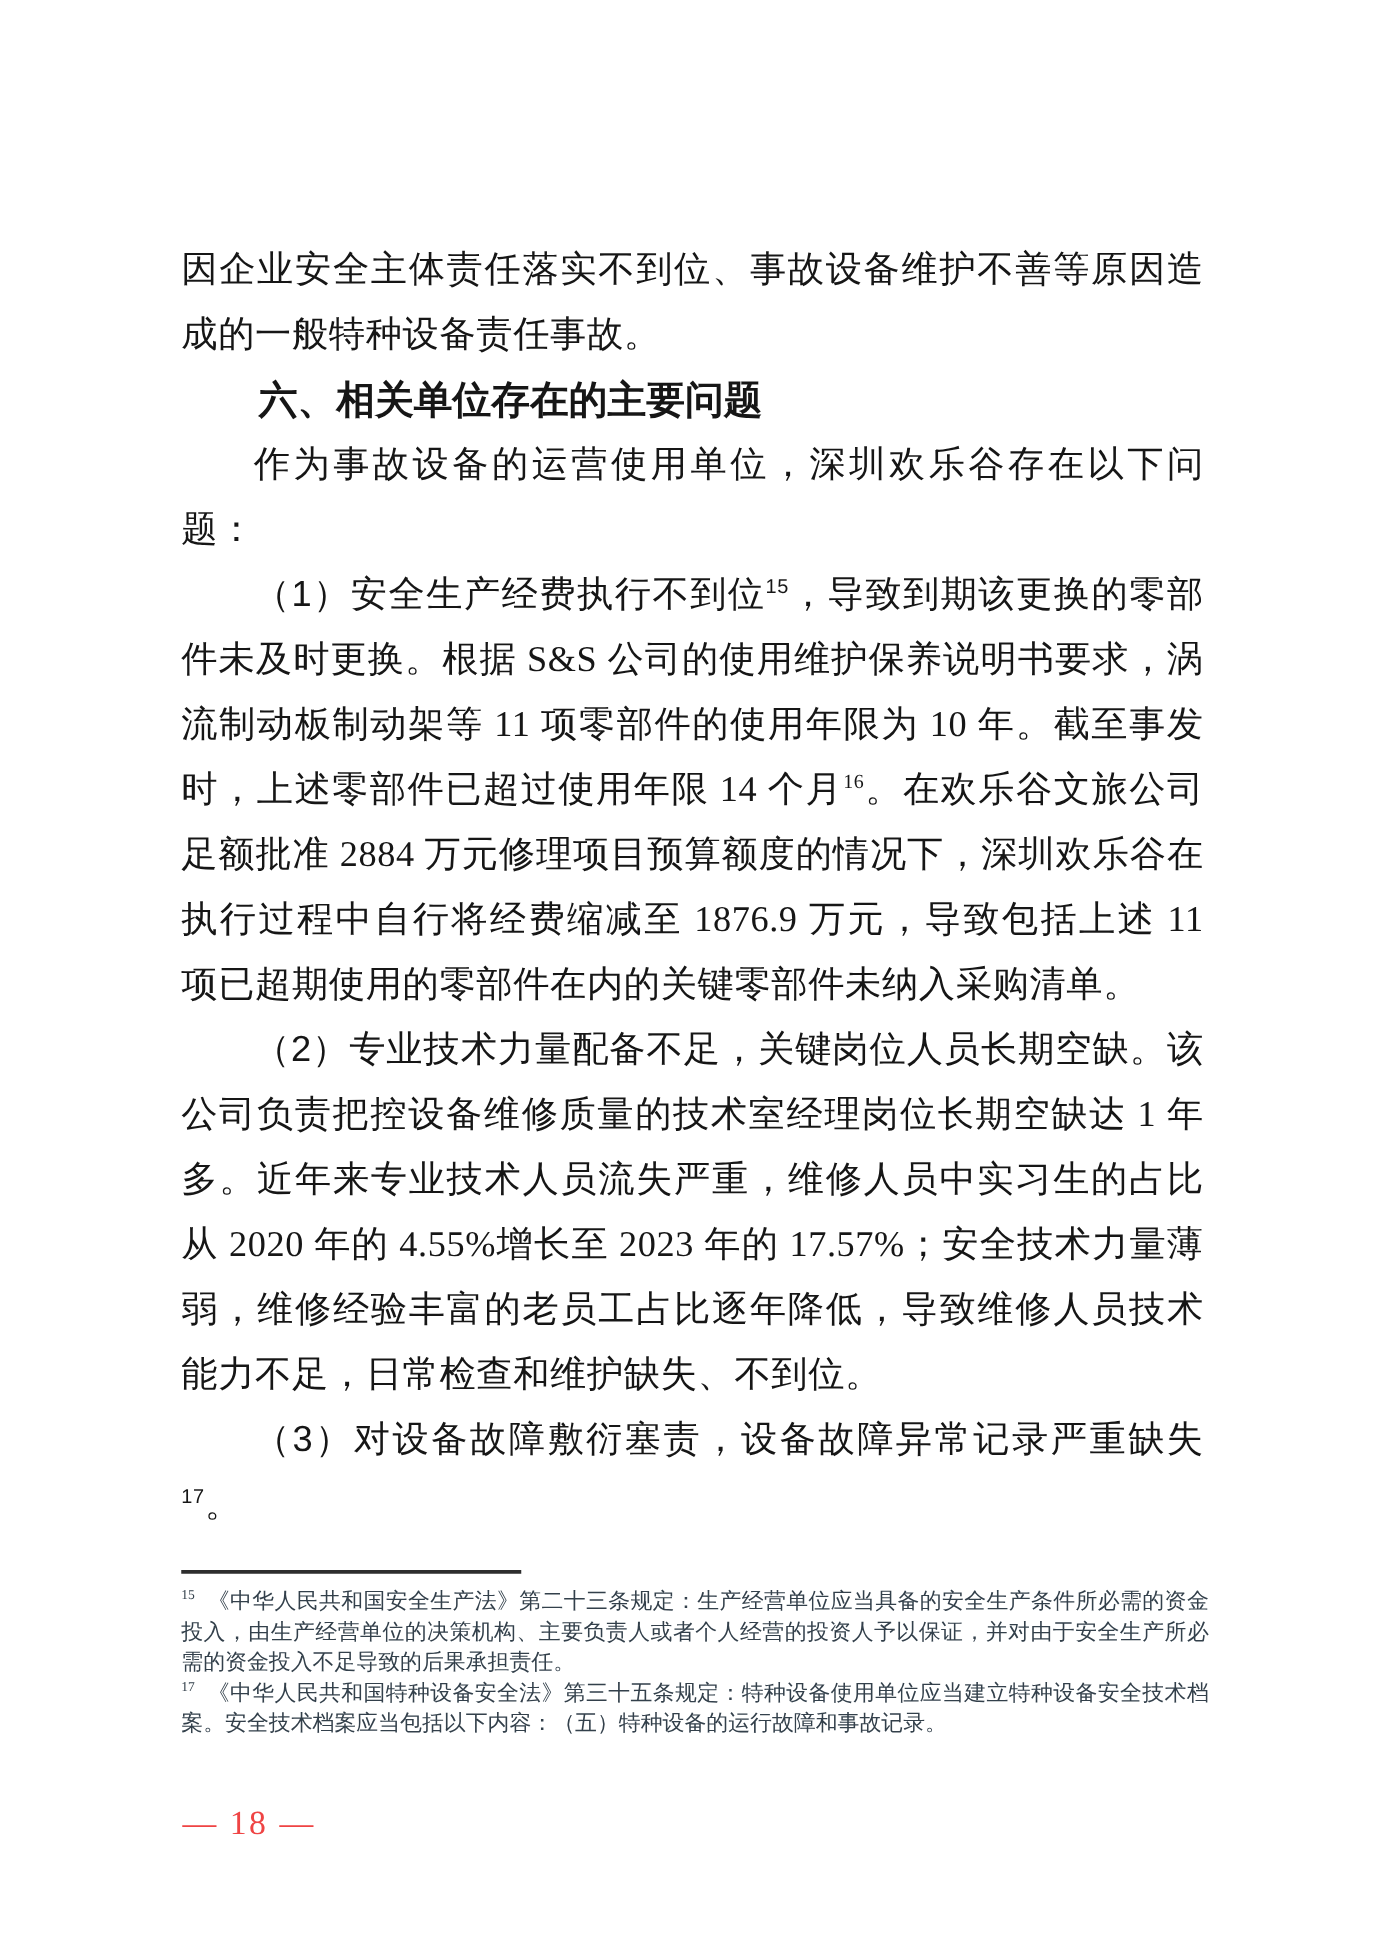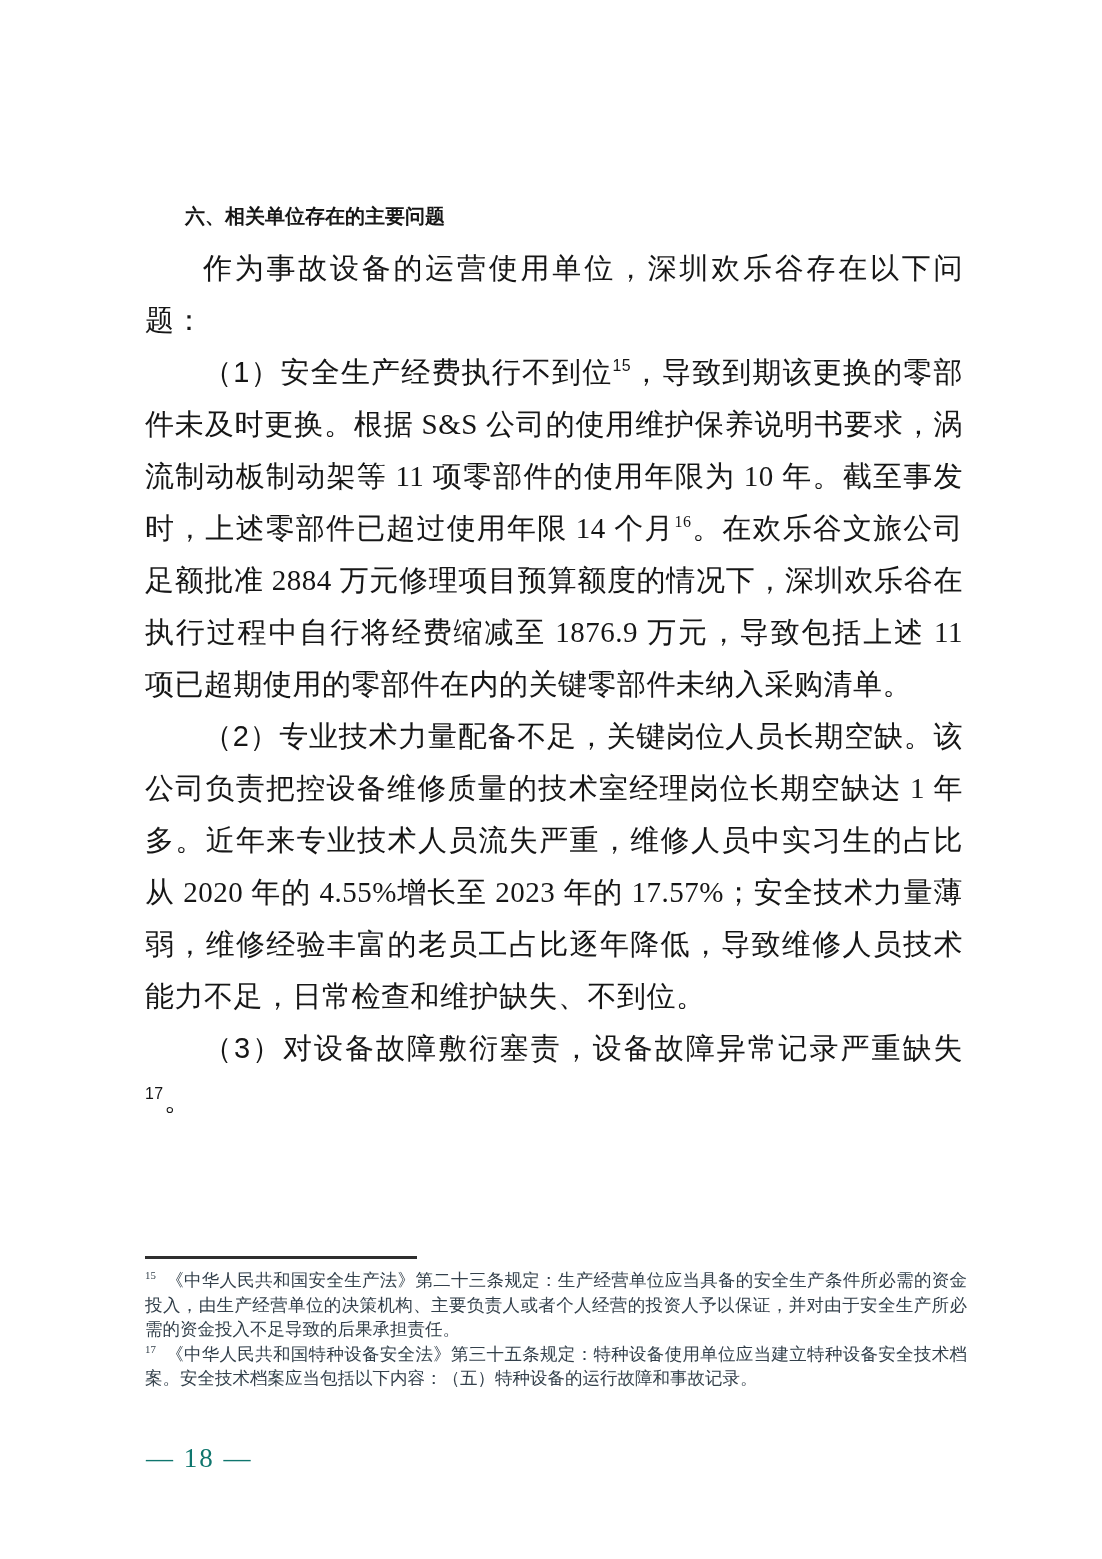--- a/index.html
+++ b/index.html
@@ -26,21 +26,21 @@
     text-indent: 2em;
     letter-spacing: 0.5px;
   }
   .no-indent { text-indent: 0; }
   .hei {
     font-family: "Liberation Sans", sans-serif;
     font-weight: 400;
   }
   .section-heading, .sub-heading, .item-heading {
     margin: 0;
-    font-size: 20px;
+    font-size: 31px;
     line-height: 52px;
     text-indent: 2em;
     font-weight: 700;
   }
   .section-heading { font-family: "Liberation Sans", sans-serif; }
   .sub-heading, .item-heading { font-family: "Liberation Sans", sans-serif; }
   sup {
     font-size: 0.55em;
     line-height: 0;
     vertical-align: super;
@@ -64,31 +64,32 @@
     text-align: justify;
     color: #33404b;
   }
   .footnote sup { font-size: 0.62em; padding-right: 10px; }
   .page-number {
     position: absolute;
     left: 146px;
     top: 1438px;
     font-size: 27px;
     line-height: 40px;
-    color: #0f766e;
+    color: #ef4444;
     letter-spacing: 2px;
   }
 </style>
 </head>
 <body>
 
 <div class="page">
 
   <div class="content">
 
+    <p class="body-text no-indent">因企业安全主体责任落实不到位、事故设备维护不善等原因造成的一般特种设备责任事故。</p>
 
     <h2 class="section-heading">六、相关单位存在的主要问题</h2>
 
 
     <p class="body-text">作为事故设备的运营使用单位，深圳欢乐谷存在以下问题：</p>
 
 
     <p class="body-text"><span class="hei">（1）安全生产经费执行不到位</span><sup class="hei">15</sup><span class="hei">，导致到期该更换的零部件未及时更换。</span><span>根据 S&amp;S 公司的使用维护保养说明书要求，涡流制动板制动架等 11 项零部件的使用年限为 10 年。截至事发时，上述零部件已超过使用年限 14 个月</span><sup>16</sup><span>。在欢乐谷文旅公司足额批准 2884 万元修理项目预算额度的情况下，深圳欢乐谷在执行过程中自行将经费缩减至 1876.9 万元，导致包括上述 11 项已超期使用的零部件在内的关键零部件未纳入采购清单。</span></p>
 
     <p class="body-text"><span class="hei">（2）专业技术力量配备不足，关键岗位人员长期空缺。</span><span>该公司负责把控设备维修质量的技术室经理岗位长期空缺达 1 年多。近年来专业技术人员流失严重，维修人员中实习生的占比从 2020 年的 4.55%增长至 2023 年的 17.57%；安全技术力量薄弱，维修经验丰富的老员工占比逐年降低，导致维修人员技术能力不足，日常检查和维护缺失、不到位。</span></p>

